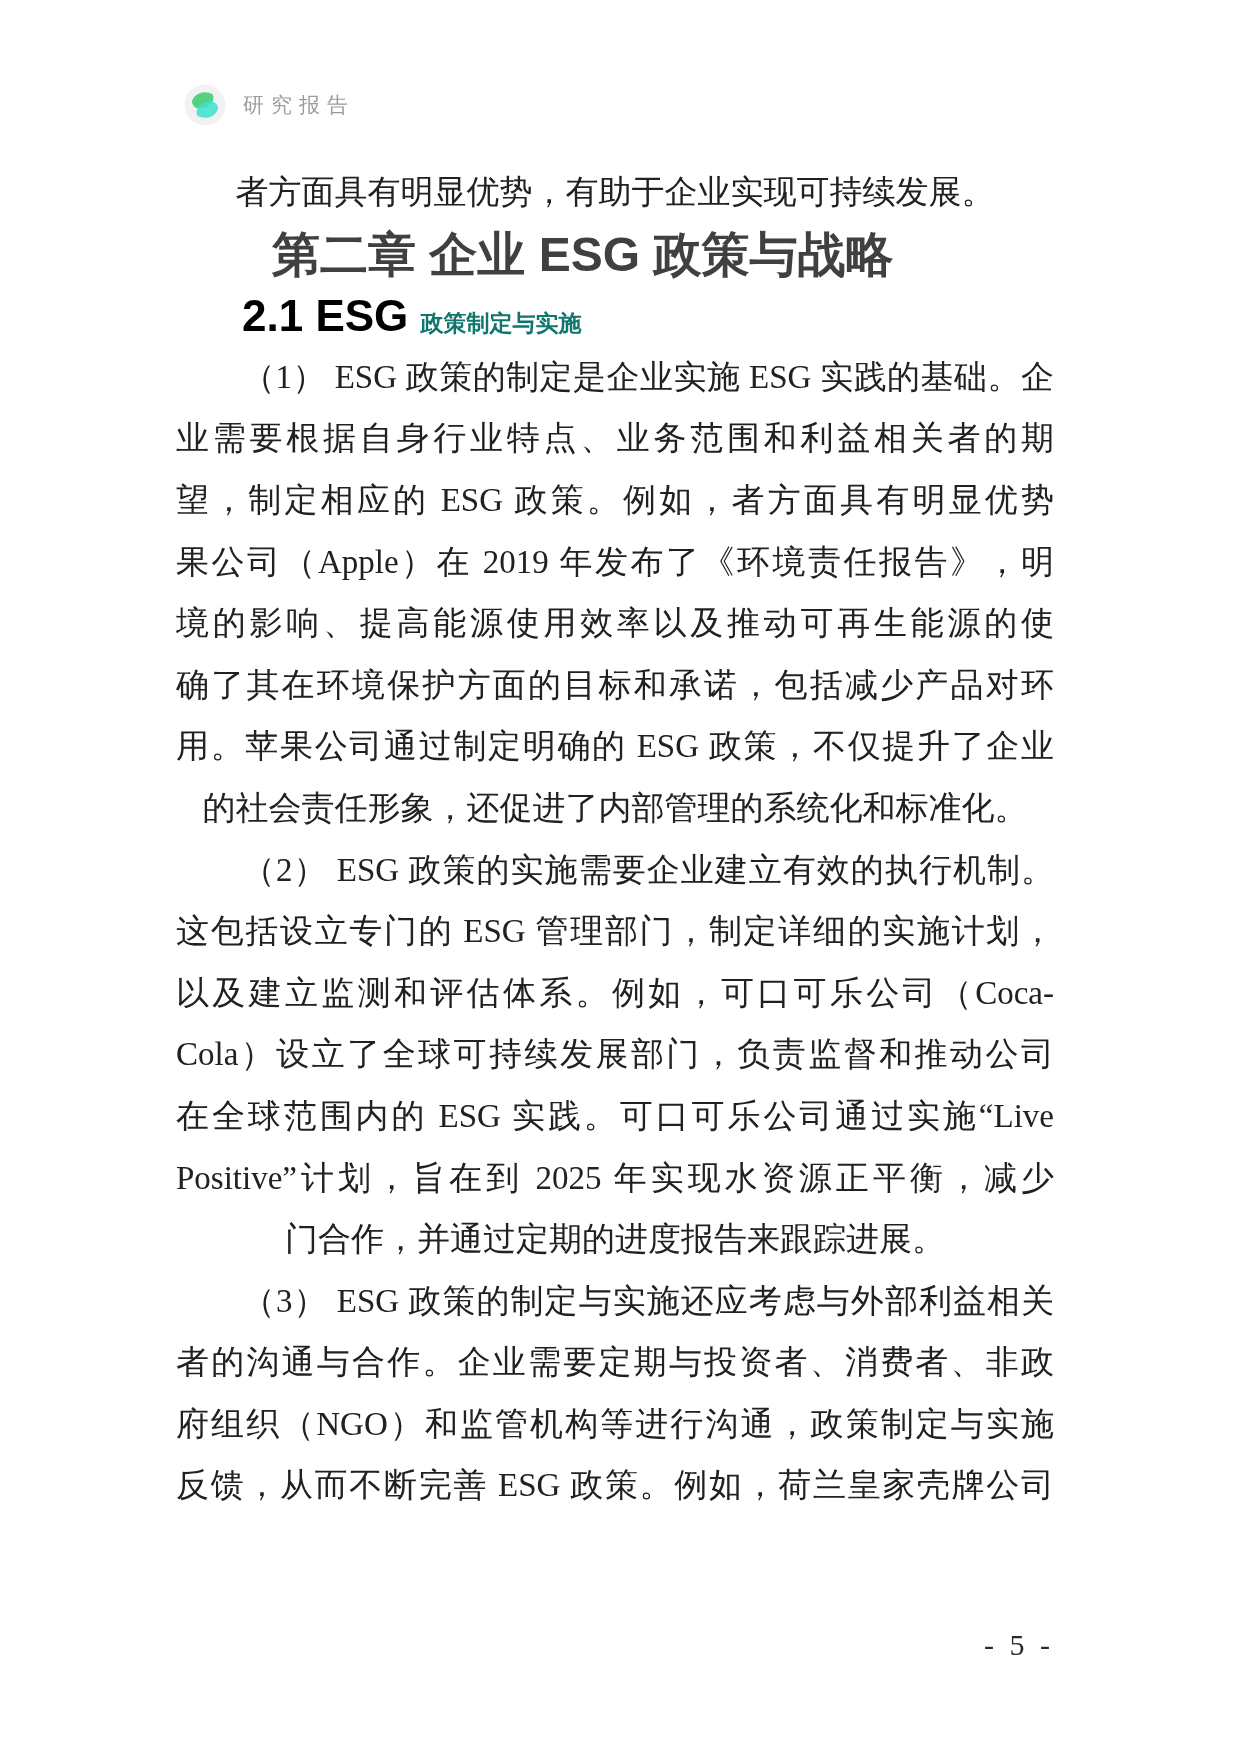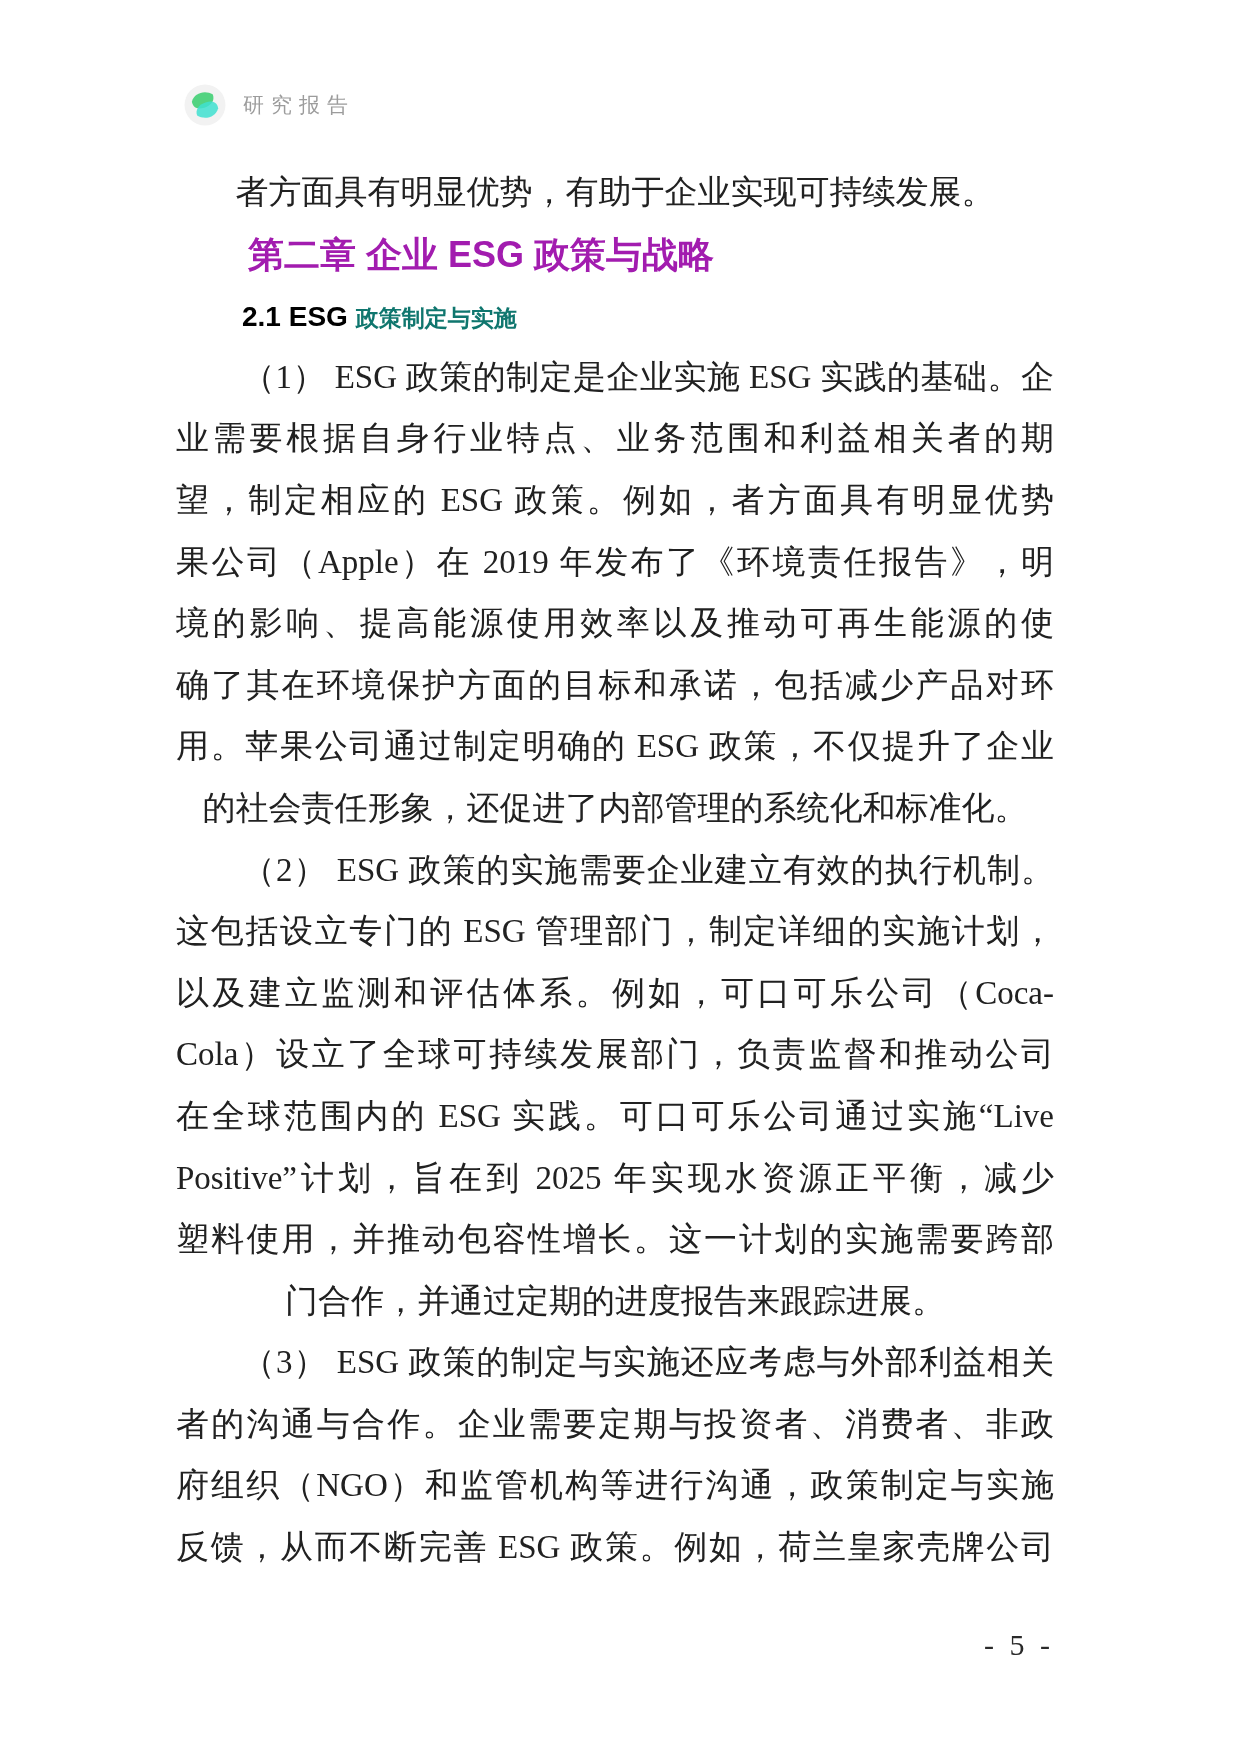--- a/index.html
+++ b/index.html
@@ -34,27 +34,27 @@
     font-size:33px;
     white-space:normal;
     overflow:visible;
   }
   .fill{text-align:justify;text-align-last:justify;}
   .end{text-align:center;}
   .indent{text-indent:2em;}
 
   .h1{
     font-family:"Liberation Sans","DejaVu Sans",sans-serif;
-    font-weight:700;font-size:36px;color:#a21caf;
+    font-weight:700;font-size:48px;color:#404040;
     text-indent:2em;text-align:right;text-align-last:left;
   }
   .h2{text-indent:2em;text-align:left;text-align-last:left;}
   .h2-num{
     font-family:"Liberation Sans","DejaVu Sans",sans-serif;
-    font-weight:700;font-size:28px;color:#000;
+    font-weight:700;font-size:44px;color:#000;
   }
   .h2-rest{
     font-weight:700;font-size:23px;color:#0f766e;
     font-family:Liberation Serif, serif;
   }
 
   
   .ftr{
     position:absolute;left:176px;top:1628px;width:878px;
     text-align:right;font-size:30px;color:#2a2a2a;
@@ -86,21 +86,20 @@
     <div class="line fill">境的影响、提高能源使用效率以及推动可再生能源的使</div>
     <div class="line fill">确了其在环境保护方面的目标和承诺，包括减少产品对环</div>
     <div class="line fill">用。苹果公司通过制定明确的 ESG 政策，不仅提升了企业</div>
     <div class="line end">的社会责任形象，还促进了内部管理的系统化和标准化。</div>
     <div class="line fill indent">（2） ESG 政策的实施需要企业建立有效的执行机制。</div>
     <div class="line fill">这包括设立专门的 ESG 管理部门，制定详细的实施计划，</div>
     <div class="line fill">以及建立监测和评估体系。例如，可口可乐公司（Coca-</div>
     <div class="line fill">Cola）设立了全球可持续发展部门，负责监督和推动公司</div>
     <div class="line fill">在全球范围内的 ESG 实践。可口可乐公司通过实施“Live</div>
     <div class="line fill">Positive”计划，旨在到 2025 年实现水资源正平衡，减少</div>
-    <div class="line fill">塑料使用，并推动包容性增长。这一计划的实施需要跨部</div>
     <div class="line end">门合作，并通过定期的进度报告来跟踪进展。</div>
     <div class="line fill indent">（3） ESG 政策的制定与实施还应考虑与外部利益相关</div>
     <div class="line fill">者的沟通与合作。企业需要定期与投资者、消费者、非政</div>
     <div class="line fill">府组织（NGO）和监管机构等进行沟通，政策制定与实施</div>
     <div class="line fill">反馈，从而不断完善 ESG 政策。例如，荷兰皇家壳牌公司</div>
   </div>
 
   <div class="ftr">
     <span>- 5 -</span>
   </div>

